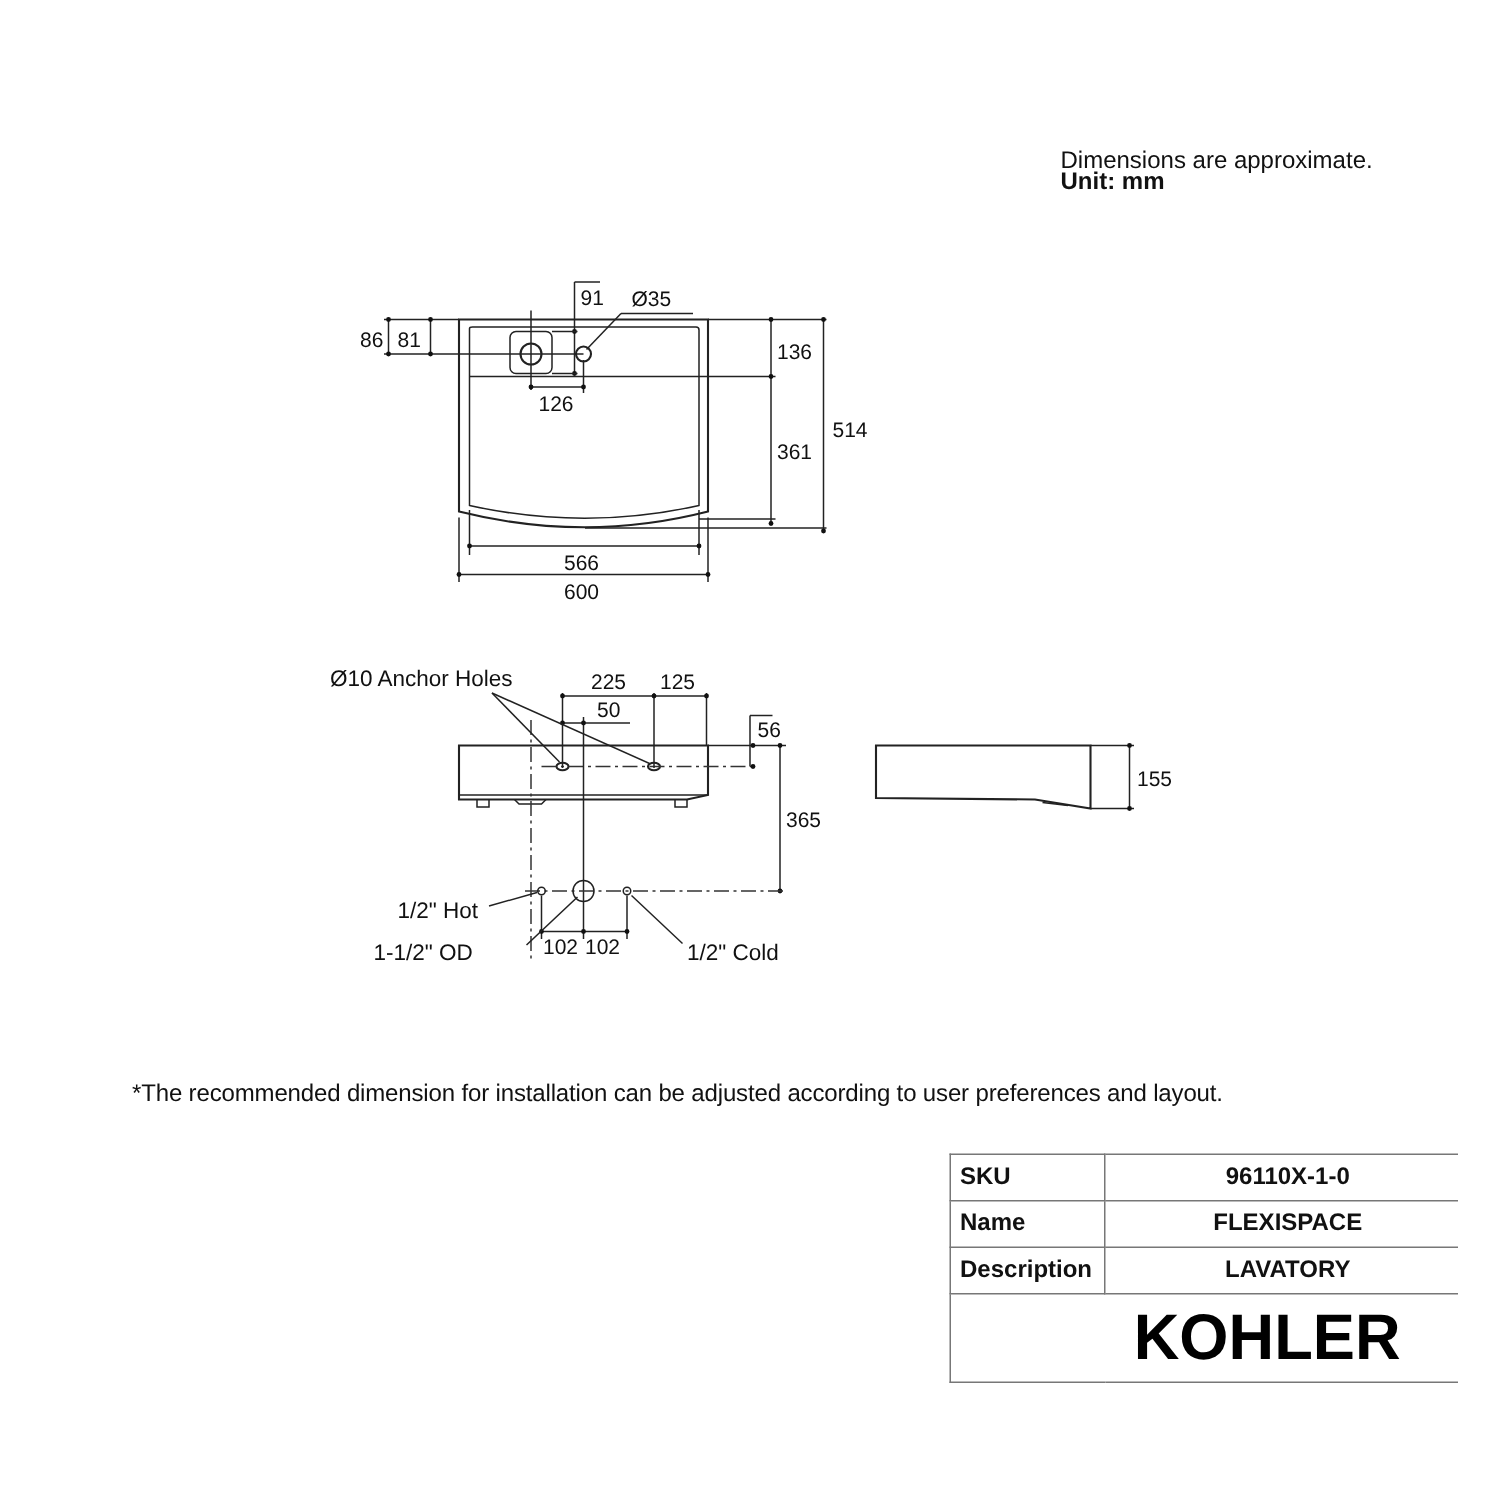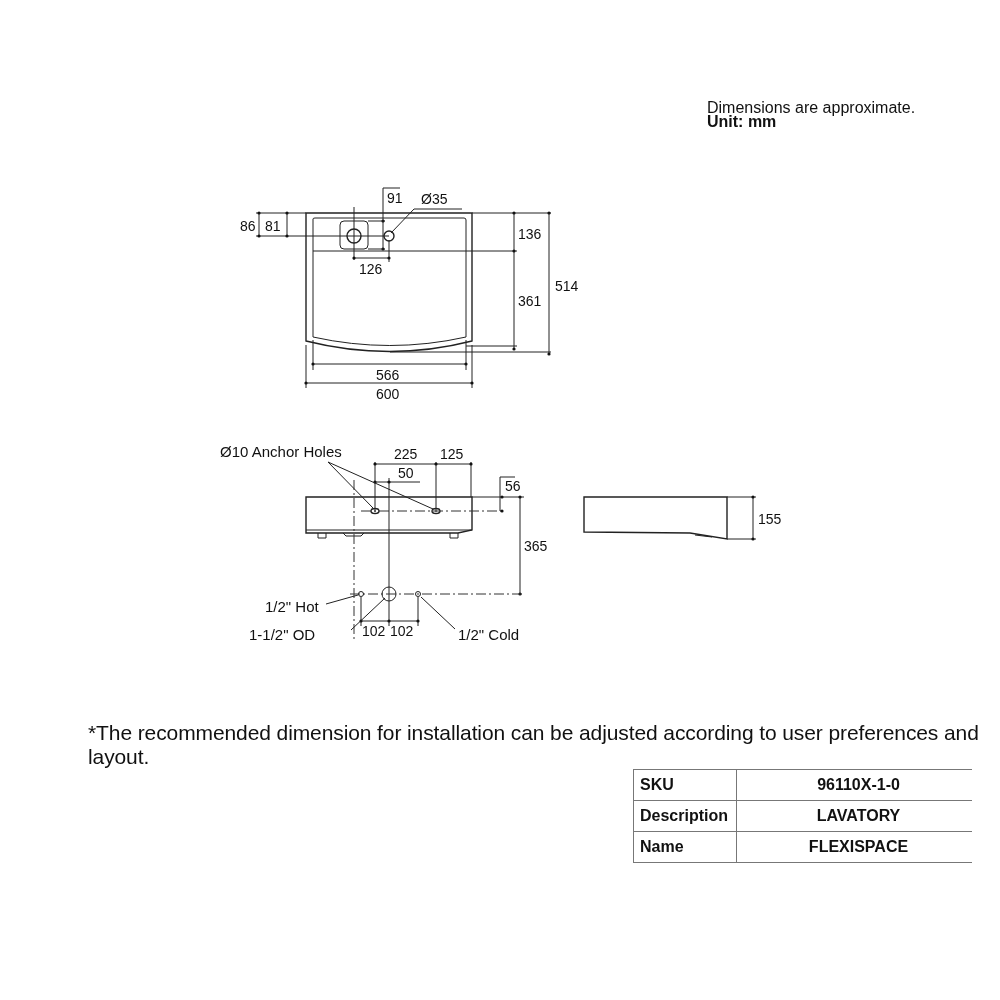--- a/index.html
+++ b/index.html
@@ -1,20 +1,20 @@
 <!DOCTYPE html>
 <html><head>
 <meta charset="utf-8">
 <style>
   html, body { margin:0; padding:0; background:#ffffff; }
   body { width:1000px; height:1000px; position:relative; overflow:hidden; font-family:"Liberation Sans", sans-serif; color:#111; }
   .note { position:absolute; font-size:16px; color:#111; }
   #note-approx { left:707px; top:99px; }
   #note-unit { left:707px; top:113px;font-weight:bold; }
-  #footnote { left:88px; top:721px; font-size:21px; letter-spacing:-0.1px; }
+  #footnote { left:88px; top:721px; font-size:16px; letter-spacing:-0.1px; }
   svg.drawing { position:absolute; left:0; top:0; }
   svg text { font-family:"Liberation Sans", sans-serif; fill:#111; }
   .ln { stroke:#222; stroke-width:1; fill:none; }
   .ln2 { stroke:#222; stroke-width:1.4; fill:none; }
   .dash { stroke:#333; stroke-width:1; fill:none; stroke-dasharray:10 3 2 3; }
   .dot { fill:#111; }
   .dim { font-size:14px; }
   .lbl { font-size:15px; }
   table.spec { position:absolute; left:633px; top:769px; width:339px; border-collapse:collapse;padding-left:40px; }
   table.spec td { border-top:1px solid #777; border-bottom:1px solid #777; height:30px; font-weight:bold; font-size:16px; padding:0 0 0 7px; }
@@ -180,21 +180,24 @@
 
 <div class="note" id="footnote">*The recommended dimension for installation can be adjusted according to user preferences and layout.</div>
 
 <table class="spec">
   <tbody>
       <tr>
     <td class="k">SKU</td>
     <td class="v">96110X-1-0</td>
   </tr>
   <tr>
+    <td class="k">Name</td>
+    <td class="v">FLEXISPACE</td>
+  </tr>
+  <tr>
     <td class="k">Description</td>
     <td class="v">LAVATORY</td>
   </tr>
-  <tr>
-    <td class="k">Name</td>
-    <td class="v">FLEXISPACE</td>
+  <tr class="logo">
+    <td colspan="2"><span class="brand">KOHLER</span></td>
   </tr>
 </tbody>
   </table>
 
 </body></html>

